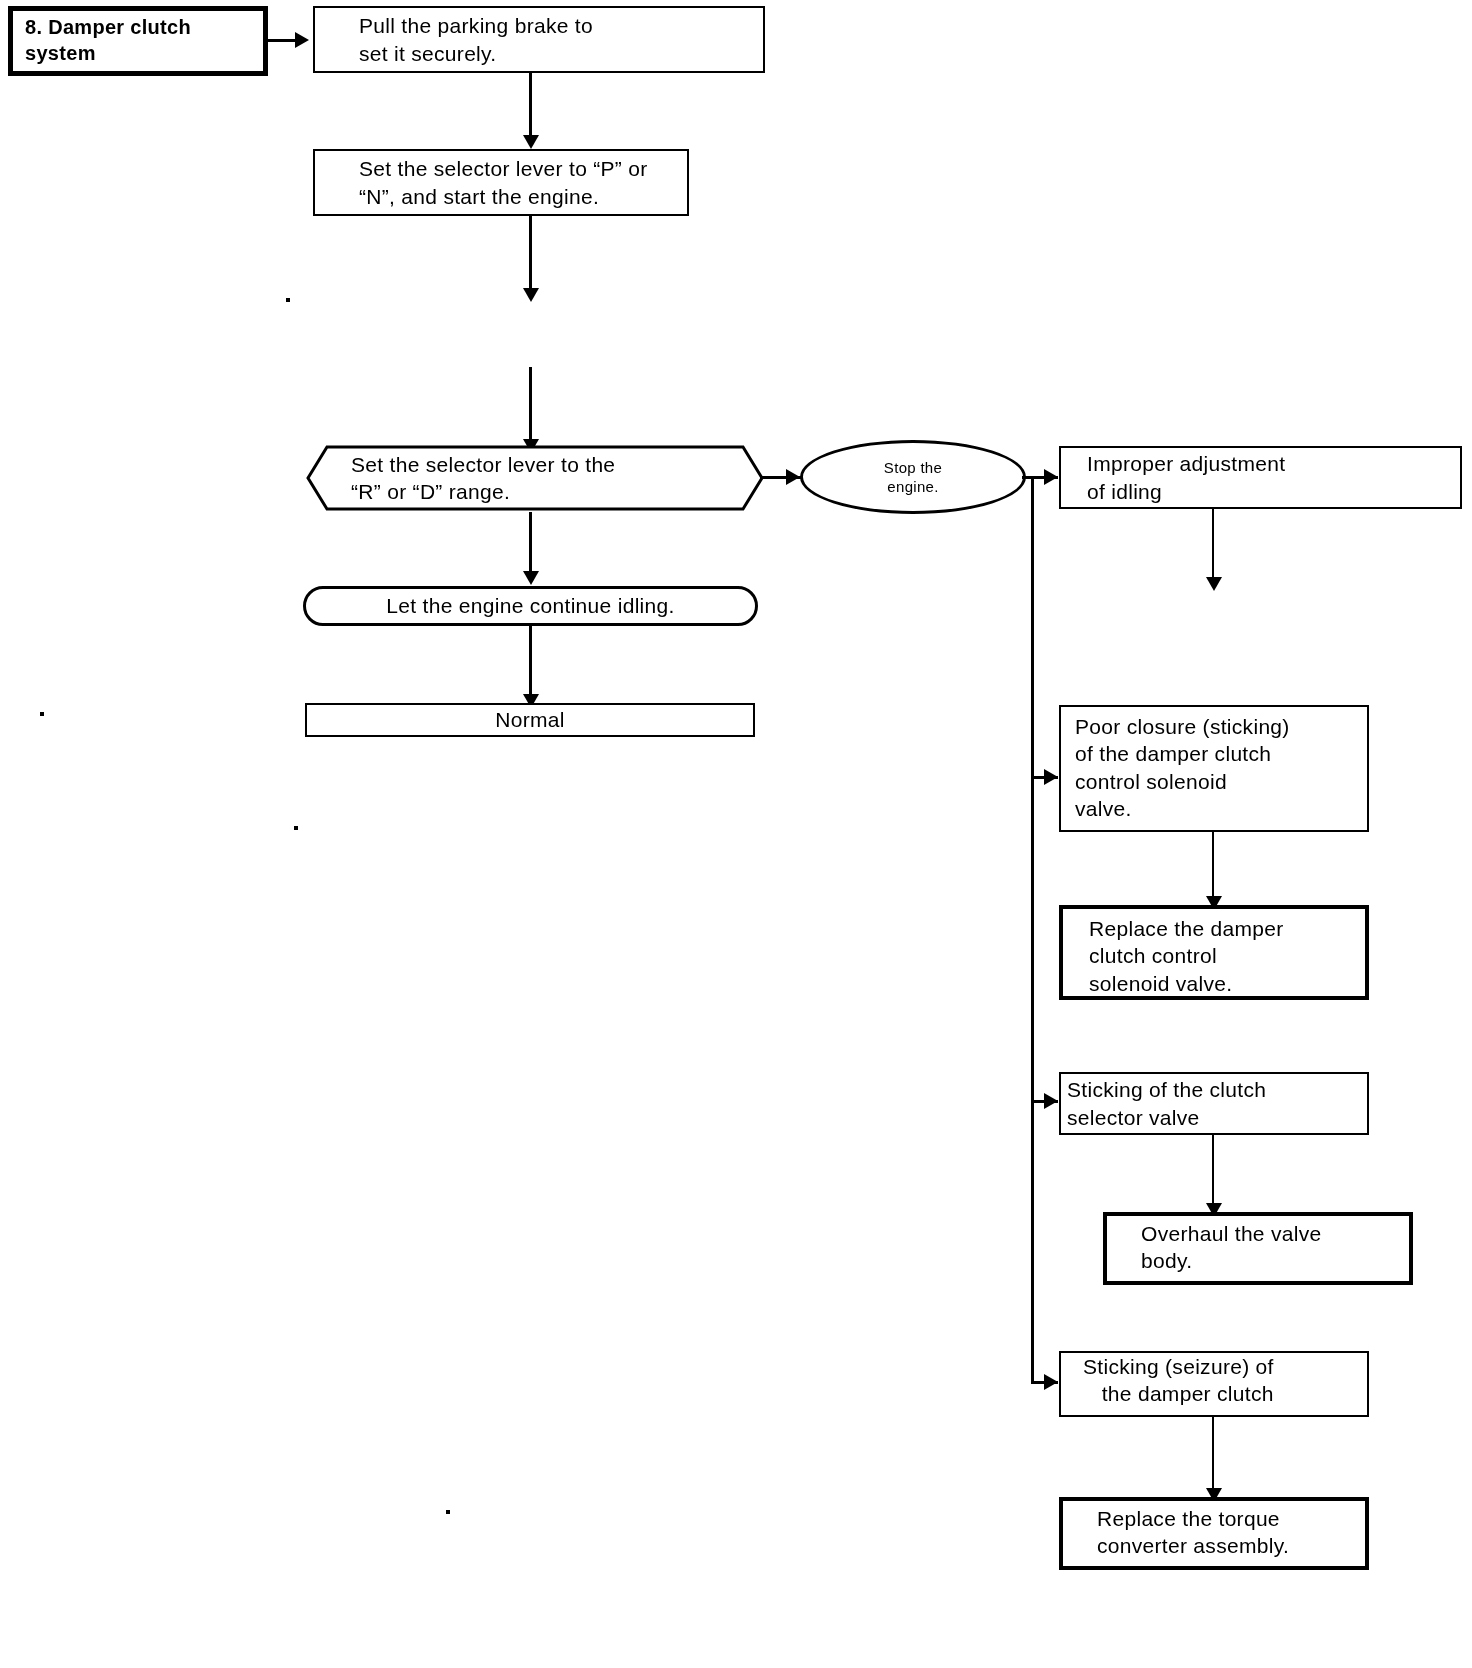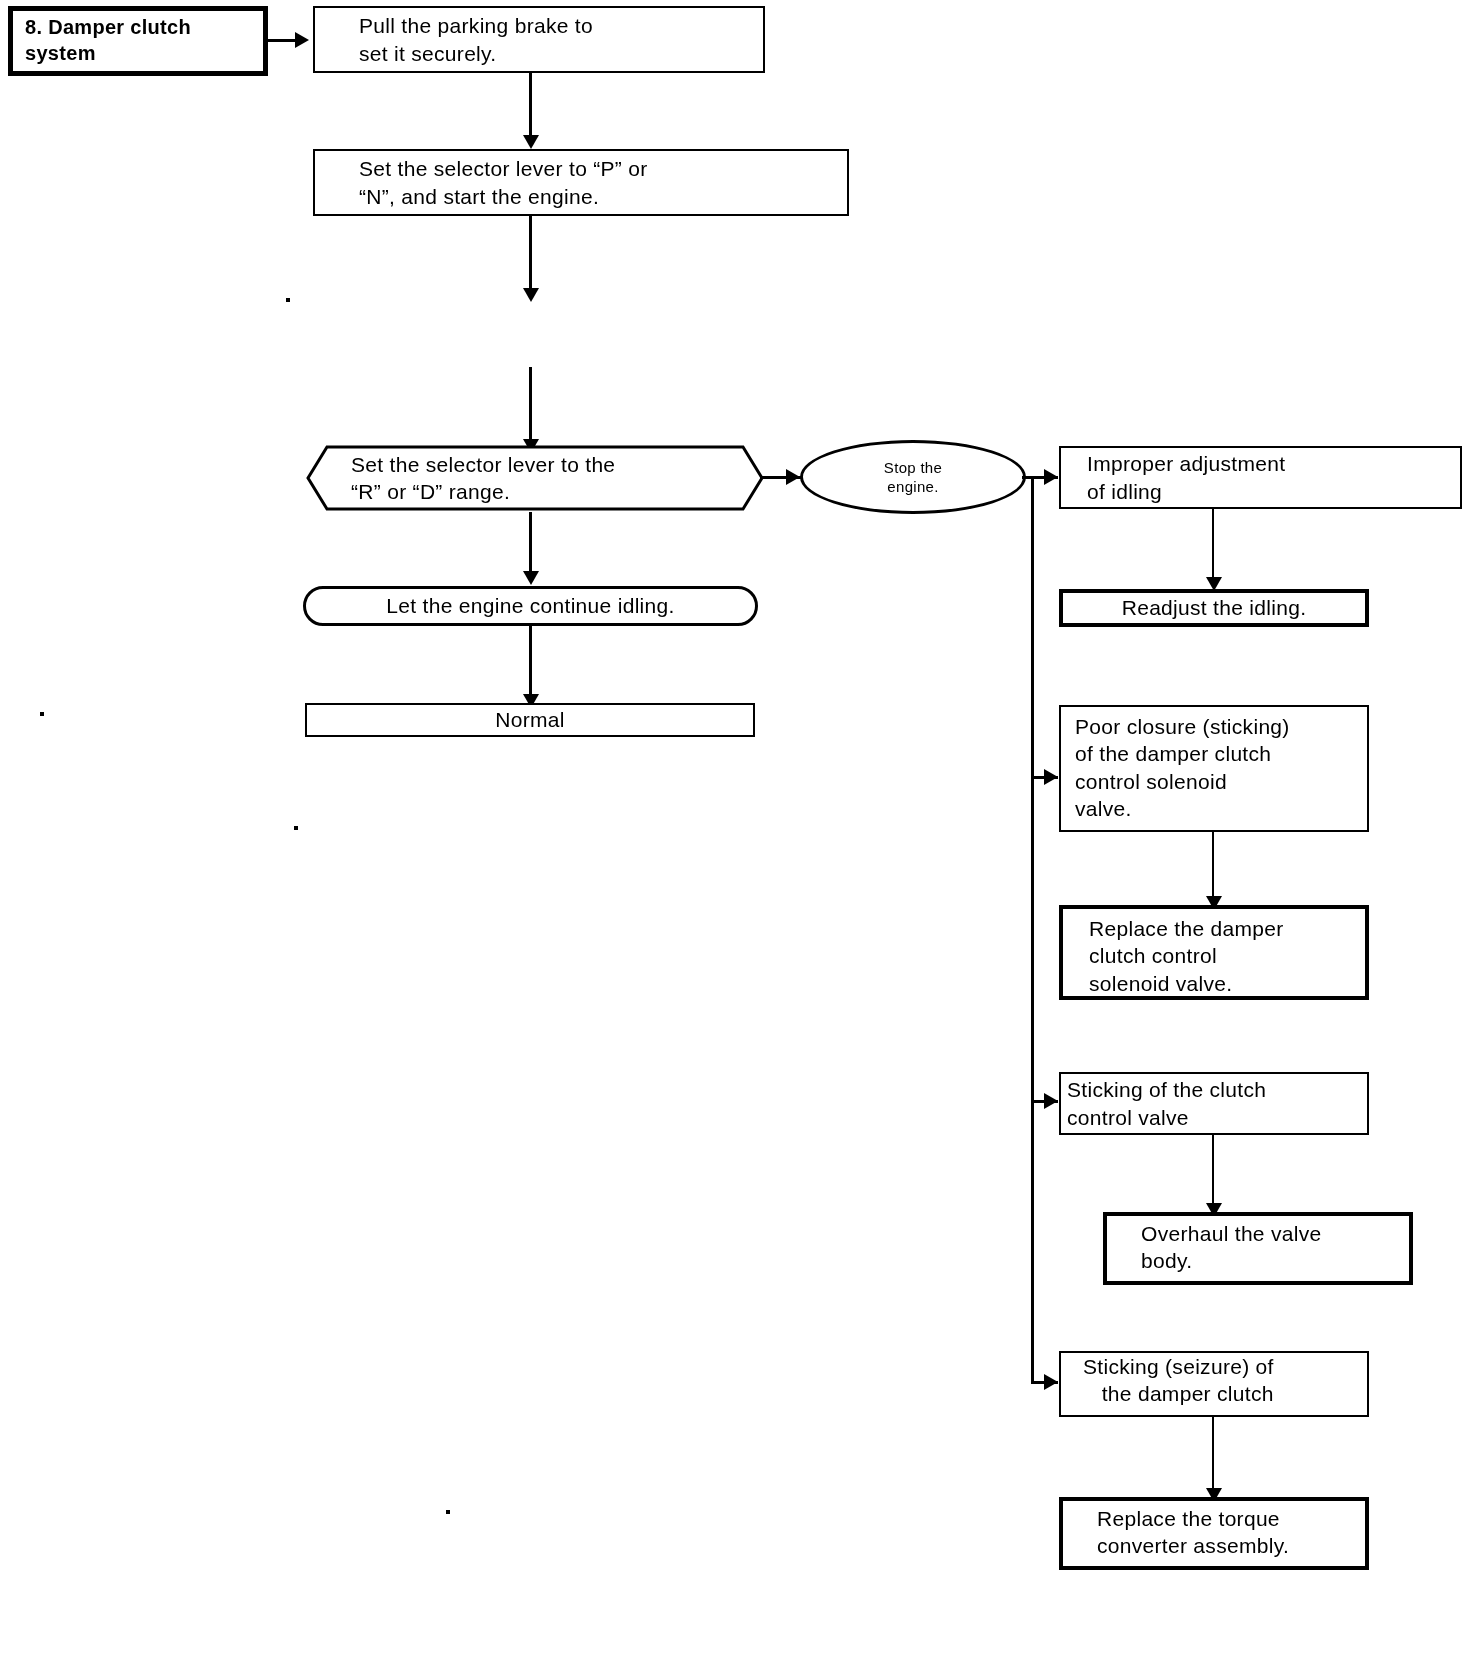--- a/index.html
+++ b/index.html
@@ -130,21 +130,21 @@
   <div class="arrow-right" style="left:295px; top:32px;"></div>
 
   <div class="node box" style="left:313px; top:6px; width:452px; height:67px; padding:2px 8px 2px 44px; font-size:21px;">
     <span class="txt">Pull the parking brake to
 set it securely.</span>
   </div>
 
   <div class="vline" style="left:529px; top:73px; height:66px;"></div>
   <div class="arrow-down" style="left:523px; top:135px;"></div>
 
-  <div class="node box" style="left:313px; top:149px; width:536px; height:67px; padding:2px 8px 2px 44px; font-size:21px;">
+  <div class="node box" style="left:313px; top:149px; width:376px; height:67px; padding:2px 8px 2px 44px; font-size:21px;">
     <span class="txt">Set the selector lever to “P” or
 “N”, and start the engine.</span>
   </div>
 
   <div class="vline" style="left:529px; top:216px; height:76px;"></div>
   <div class="arrow-down" style="left:523px; top:288px;"></div>
 
 
   <div class="vline" style="left:529px; top:367px; height:77px;"></div>
   <div class="arrow-down" style="left:523px; top:439px;"></div>
@@ -195,42 +195,39 @@
   <div class="hline" style="left:1031px; top:1381px; width:27px;"></div>
   <div class="arrow-right" style="left:1044px; top:1374px;"></div>
 
   <div class="node box" style="left:1059px; top:446px; width:403px; height:63px; padding:2px 8px 2px 26px; font-size:21px;">
     <span class="txt">Improper  adjustment
 of  idling</span>
   </div>
   <div class="vline" style="left:1212px; top:509px; width:2px; height:72px;"></div>
   <div class="arrow-down" style="left:1206px; top:577px;"></div>
 
-  <div class="node box-thick center" style="left:1059px; top:589px; width:310px; height:38px; font-size:21px;">
-    <span class="txt">Readjust  the  idling.</span>
-  </div>
 
   <div class="node box" style="left:1059px; top:705px; width:310px; height:127px; padding:6px 6px 6px 14px; font-size:21px; align-items:flex-start;">
     <span class="txt">Poor closure (sticking)
 of the damper clutch
 control solenoid
 valve.</span>
   </div>
   <div class="vline" style="left:1212px; top:832px; width:2px; height:68px;"></div>
   <div class="arrow-down" style="left:1206px; top:896px;"></div>
 
   <div class="node box-thick" style="left:1059px; top:905px; width:310px; height:95px; padding:6px 6px 14px 26px; font-size:21px; align-items:flex-start;">
     <span class="txt">Replace  the  damper
 clutch  control
 solenoid  valve.</span>
   </div>
 
   <div class="node box" style="left:1059px; top:1072px; width:310px; height:63px; padding:2px 6px 2px 6px; font-size:21px;">
     <span class="txt">Sticking   of   the   clutch
-control  valve</span>
+selector  valve</span>
   </div>
   <div class="vline" style="left:1212px; top:1135px; width:2px; height:72px;"></div>
   <div class="arrow-down" style="left:1206px; top:1203px;"></div>
 
   <div class="node box-thick" style="left:1059px; top:1212px; width:310px; height:73px; padding:4px 6px 4px 34px; font-size:21px; align-items:flex-start;margin-left:44px;">
     <span class="txt">Overhaul  the  valve
 body.</span>
   </div>
 
   <div class="node box" style="left:1059px; top:1351px; width:310px; height:66px; padding:2px 6px 10px 22px; font-size:21px;text-align:right;">

